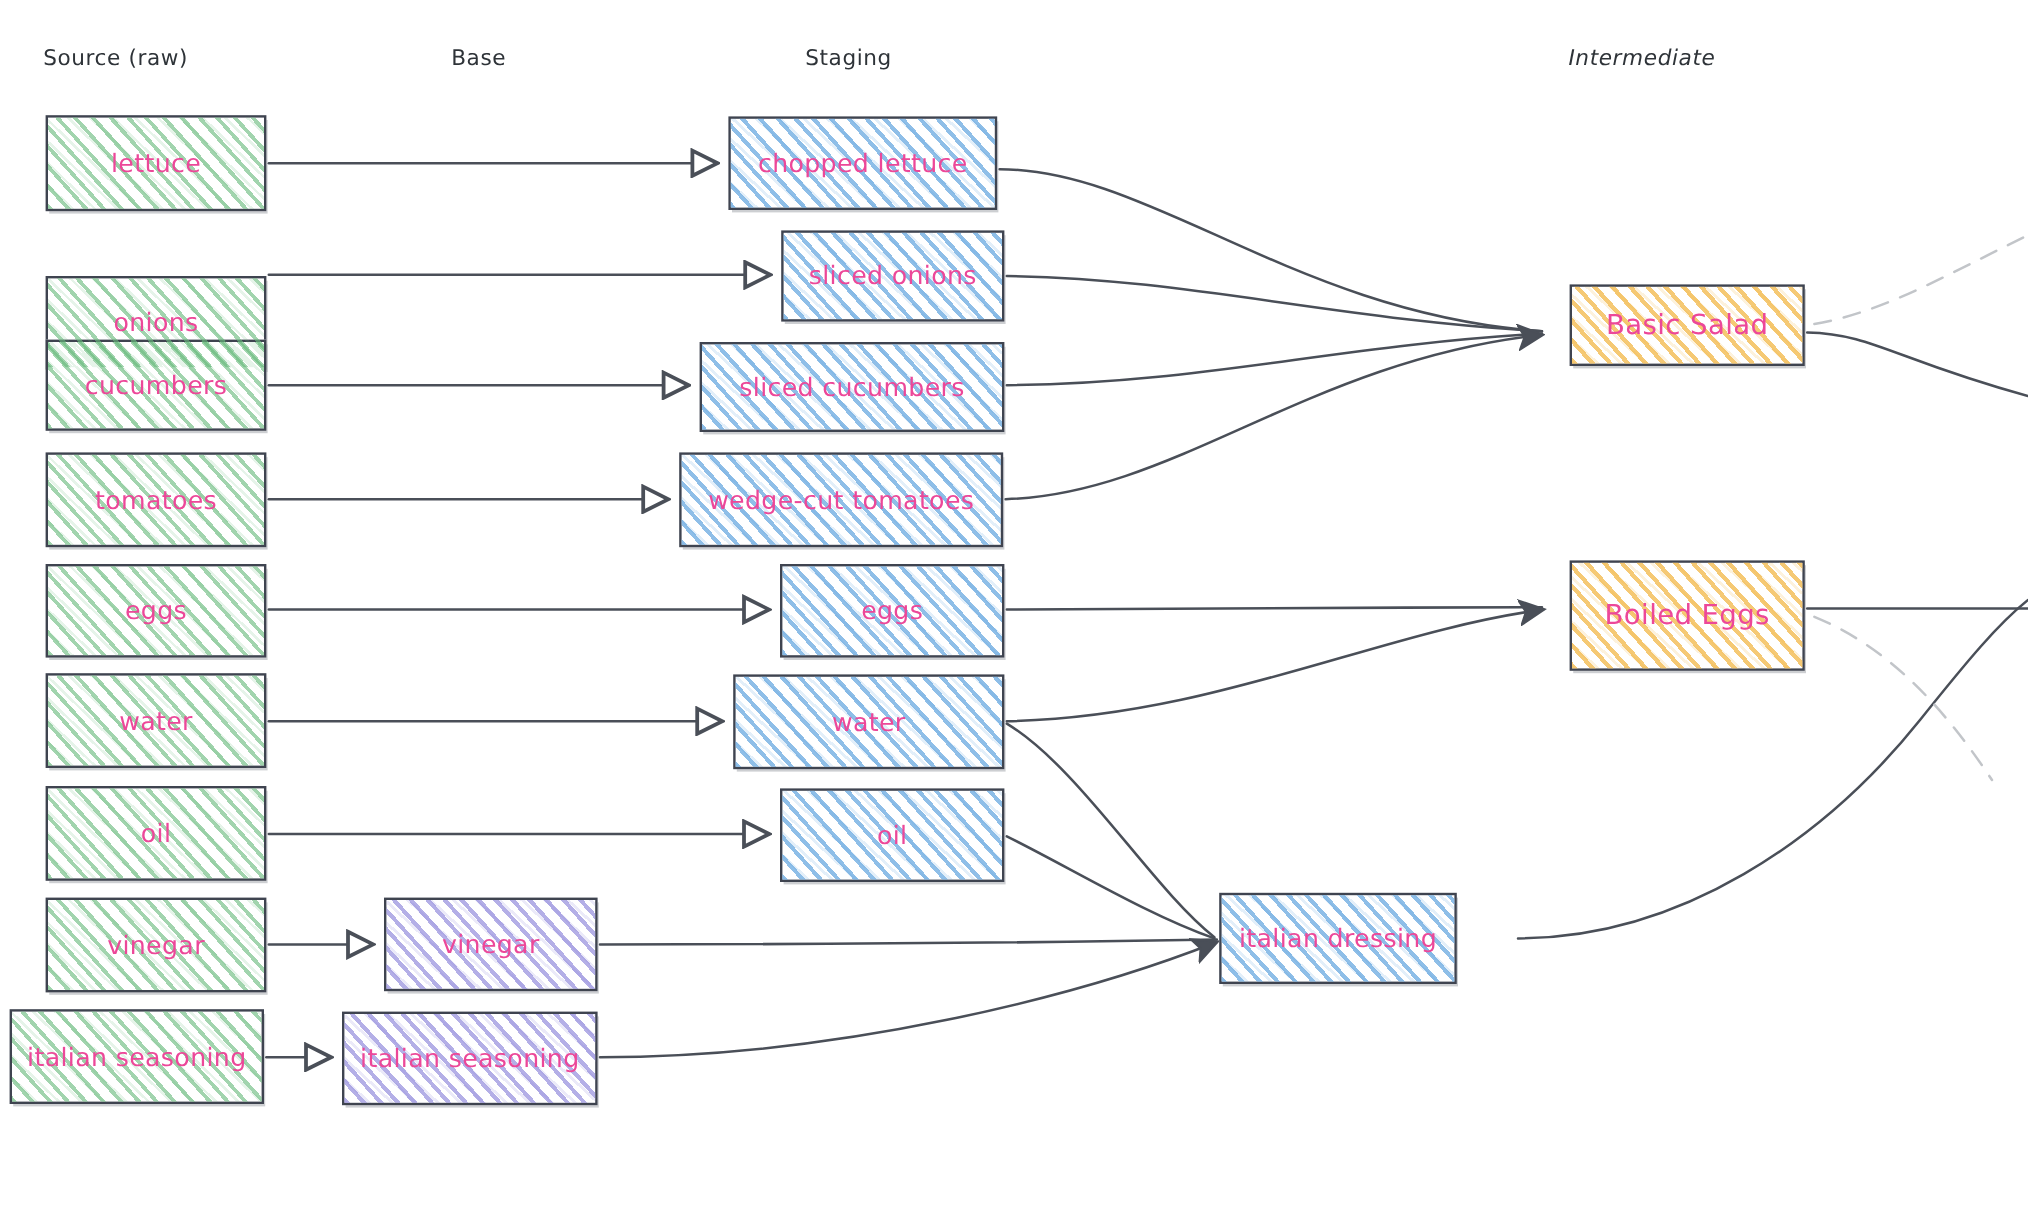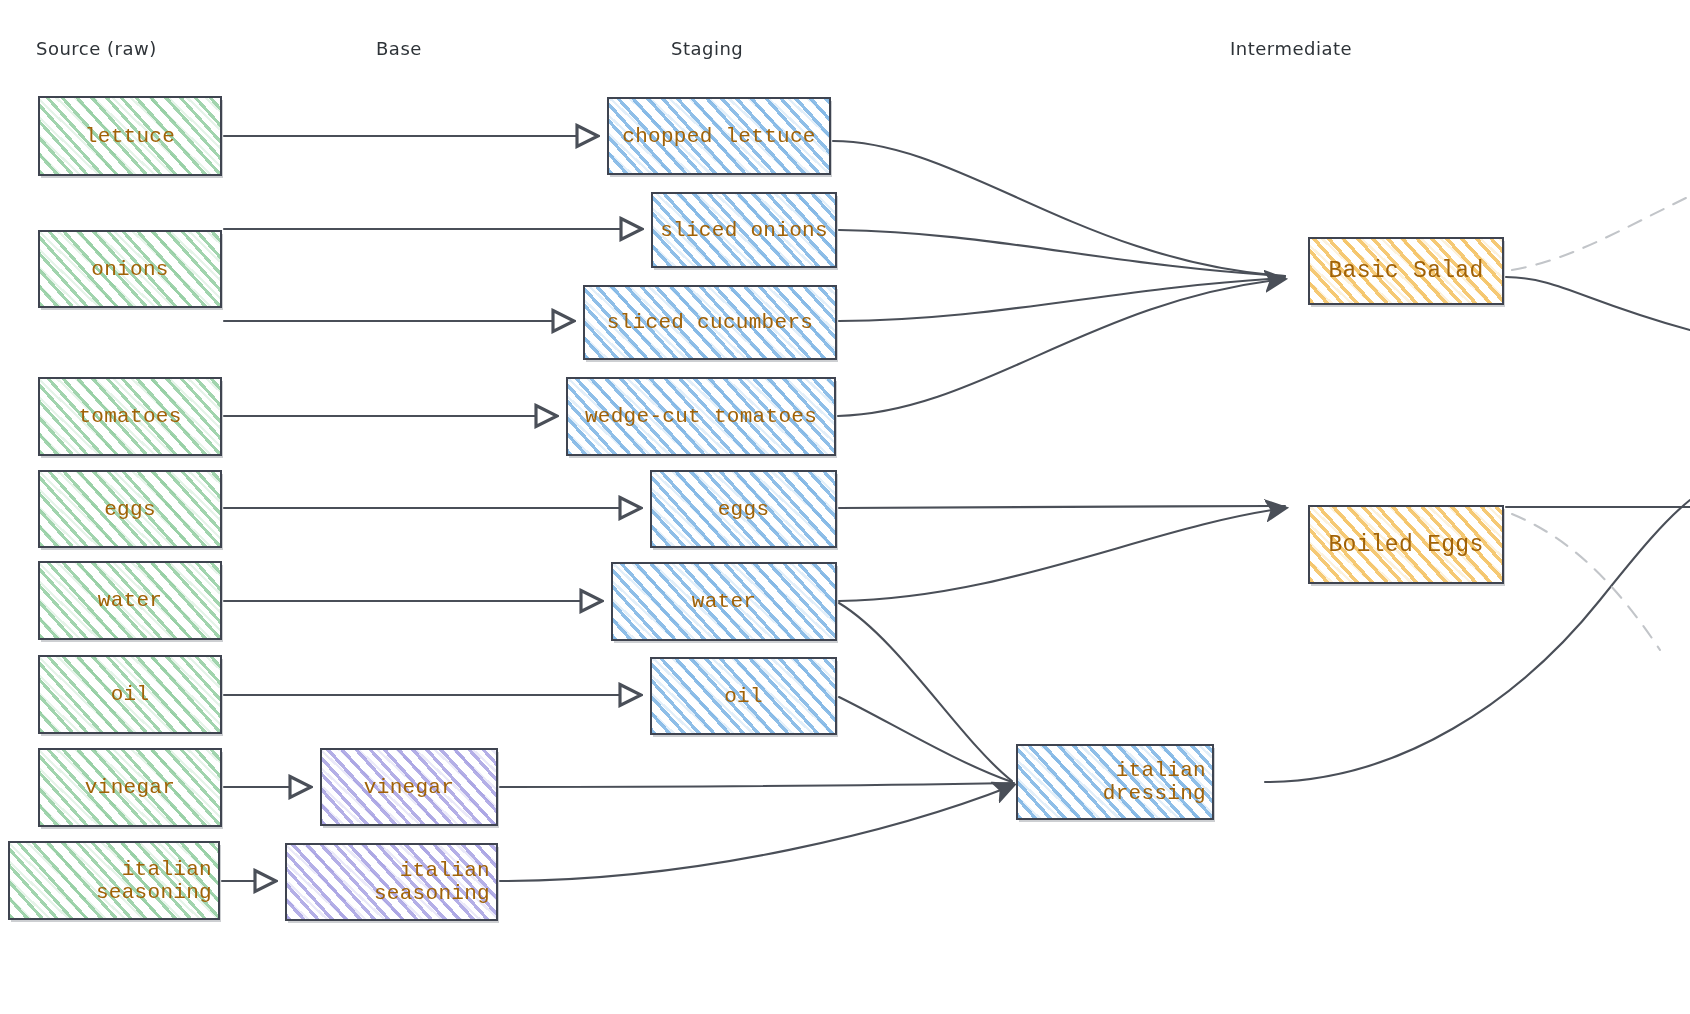--- a/index.html
+++ b/index.html
@@ -18,27 +18,26 @@
     font-family:"DejaVu Sans", sans-serif;
     font-size:18px;
     color:#2e3338;
     letter-spacing:0.5px;
     white-space:nowrap;
   }
   .node {
     position:absolute;
     display:flex; align-items:center; justify-content:center;
     border:2.2px solid #3f4450;
-    color:#a16207;
+    color:#ec4899;
     font-size:21px;
     letter-spacing:0.3px;
     text-align:right;
     background-color:#ffffff;
     box-shadow: 2px 3px 0px -1px rgba(90,95,105,0.30);
-    font-family: Liberation Mono, monospace;
   }
   .node span { position:relative; z-index:3; padding:0 6px; }
   .node::before {
     content:"";
     position:absolute; inset:0;
     z-index:1;
   }
   .node::after {
     content:"";
     position:absolute; inset:0;
@@ -138,28 +137,31 @@
 
     <g stroke="#c2c5c9" stroke-width="2.1" fill="none" stroke-linecap="round" stroke-dasharray="14 11">
       <path d="M1512,270 C1570,260 1620,230 1690,196"></path>
       <path d="M1512,514 C1575,540 1620,590 1660,650"></path>
     </g>
   </svg>
 
   <div class="col-label" style="left:36px;  top:38px;">Source (raw)</div>
   <div class="col-label" style="left:376px; top:38px;">Base</div>
   <div class="col-label" style="left:671px; top:38px;">Staging</div>
-  <div class="col-label" style="left:1230px; top:38px;">Intermediate</div>
+  <div class="col-label" style="left:1307px; top:38px;font-style:italic;">Intermediate</div>
 
   <div class="node n-green" style="left:38px; top:96px;  width:184px; height:80px;">
     <span>lettuce</span>
     </div>
   <div class="node n-green" style="left:38px; top:199px; width:184px; height:78px;margin-top:31px;">
     <span>onions</span>
     </div>
+  <div class="node n-green" style="left:38px; top:283px; width:184px; height:76px;">
+    <span>cucumbers</span>
+    </div>
   <div class="node n-green" style="left:38px; top:377px; width:184px; height:79px;">
     <span>tomatoes</span>
     </div>
   <div class="node n-green" style="left:38px; top:470px; width:184px; height:78px;">
     <span>eggs</span>
     </div>
   <div class="node n-green" style="left:38px; top:561px; width:184px; height:79px;">
     <span>water</span>
     </div>
   <div class="node n-green" style="left:38px; top:655px; width:184px; height:79px;">
@@ -197,20 +199,20 @@
   <div class="node n-blue" style="left:611px; top:562px; width:226px; height:79px;">
     <span>water</span>
     </div>
   <div class="node n-blue" style="left:650px; top:657px; width:187px; height:78px;">
     <span>oil</span>
     </div>
 
   <div class="node n-orange big" style="left:1308px; top:237px; width:196px; height:68px;">
     <span>Basic Salad</span>
     </div>
-  <div class="node n-orange big" style="left:1308px; top:467px; width:196px; height:79px;margin-top:38px;">
+  <div class="node n-orange big" style="left:1308px; top:467px; width:196px; height:92px;">
     <span>Boiled Eggs</span>
     </div>
   <div class="node n-blue" style="left:1016px; top:744px; width:198px; height:76px;">
     <span>italian dressing</span>
     </div>
 
 </div>
 
 </body></html>

